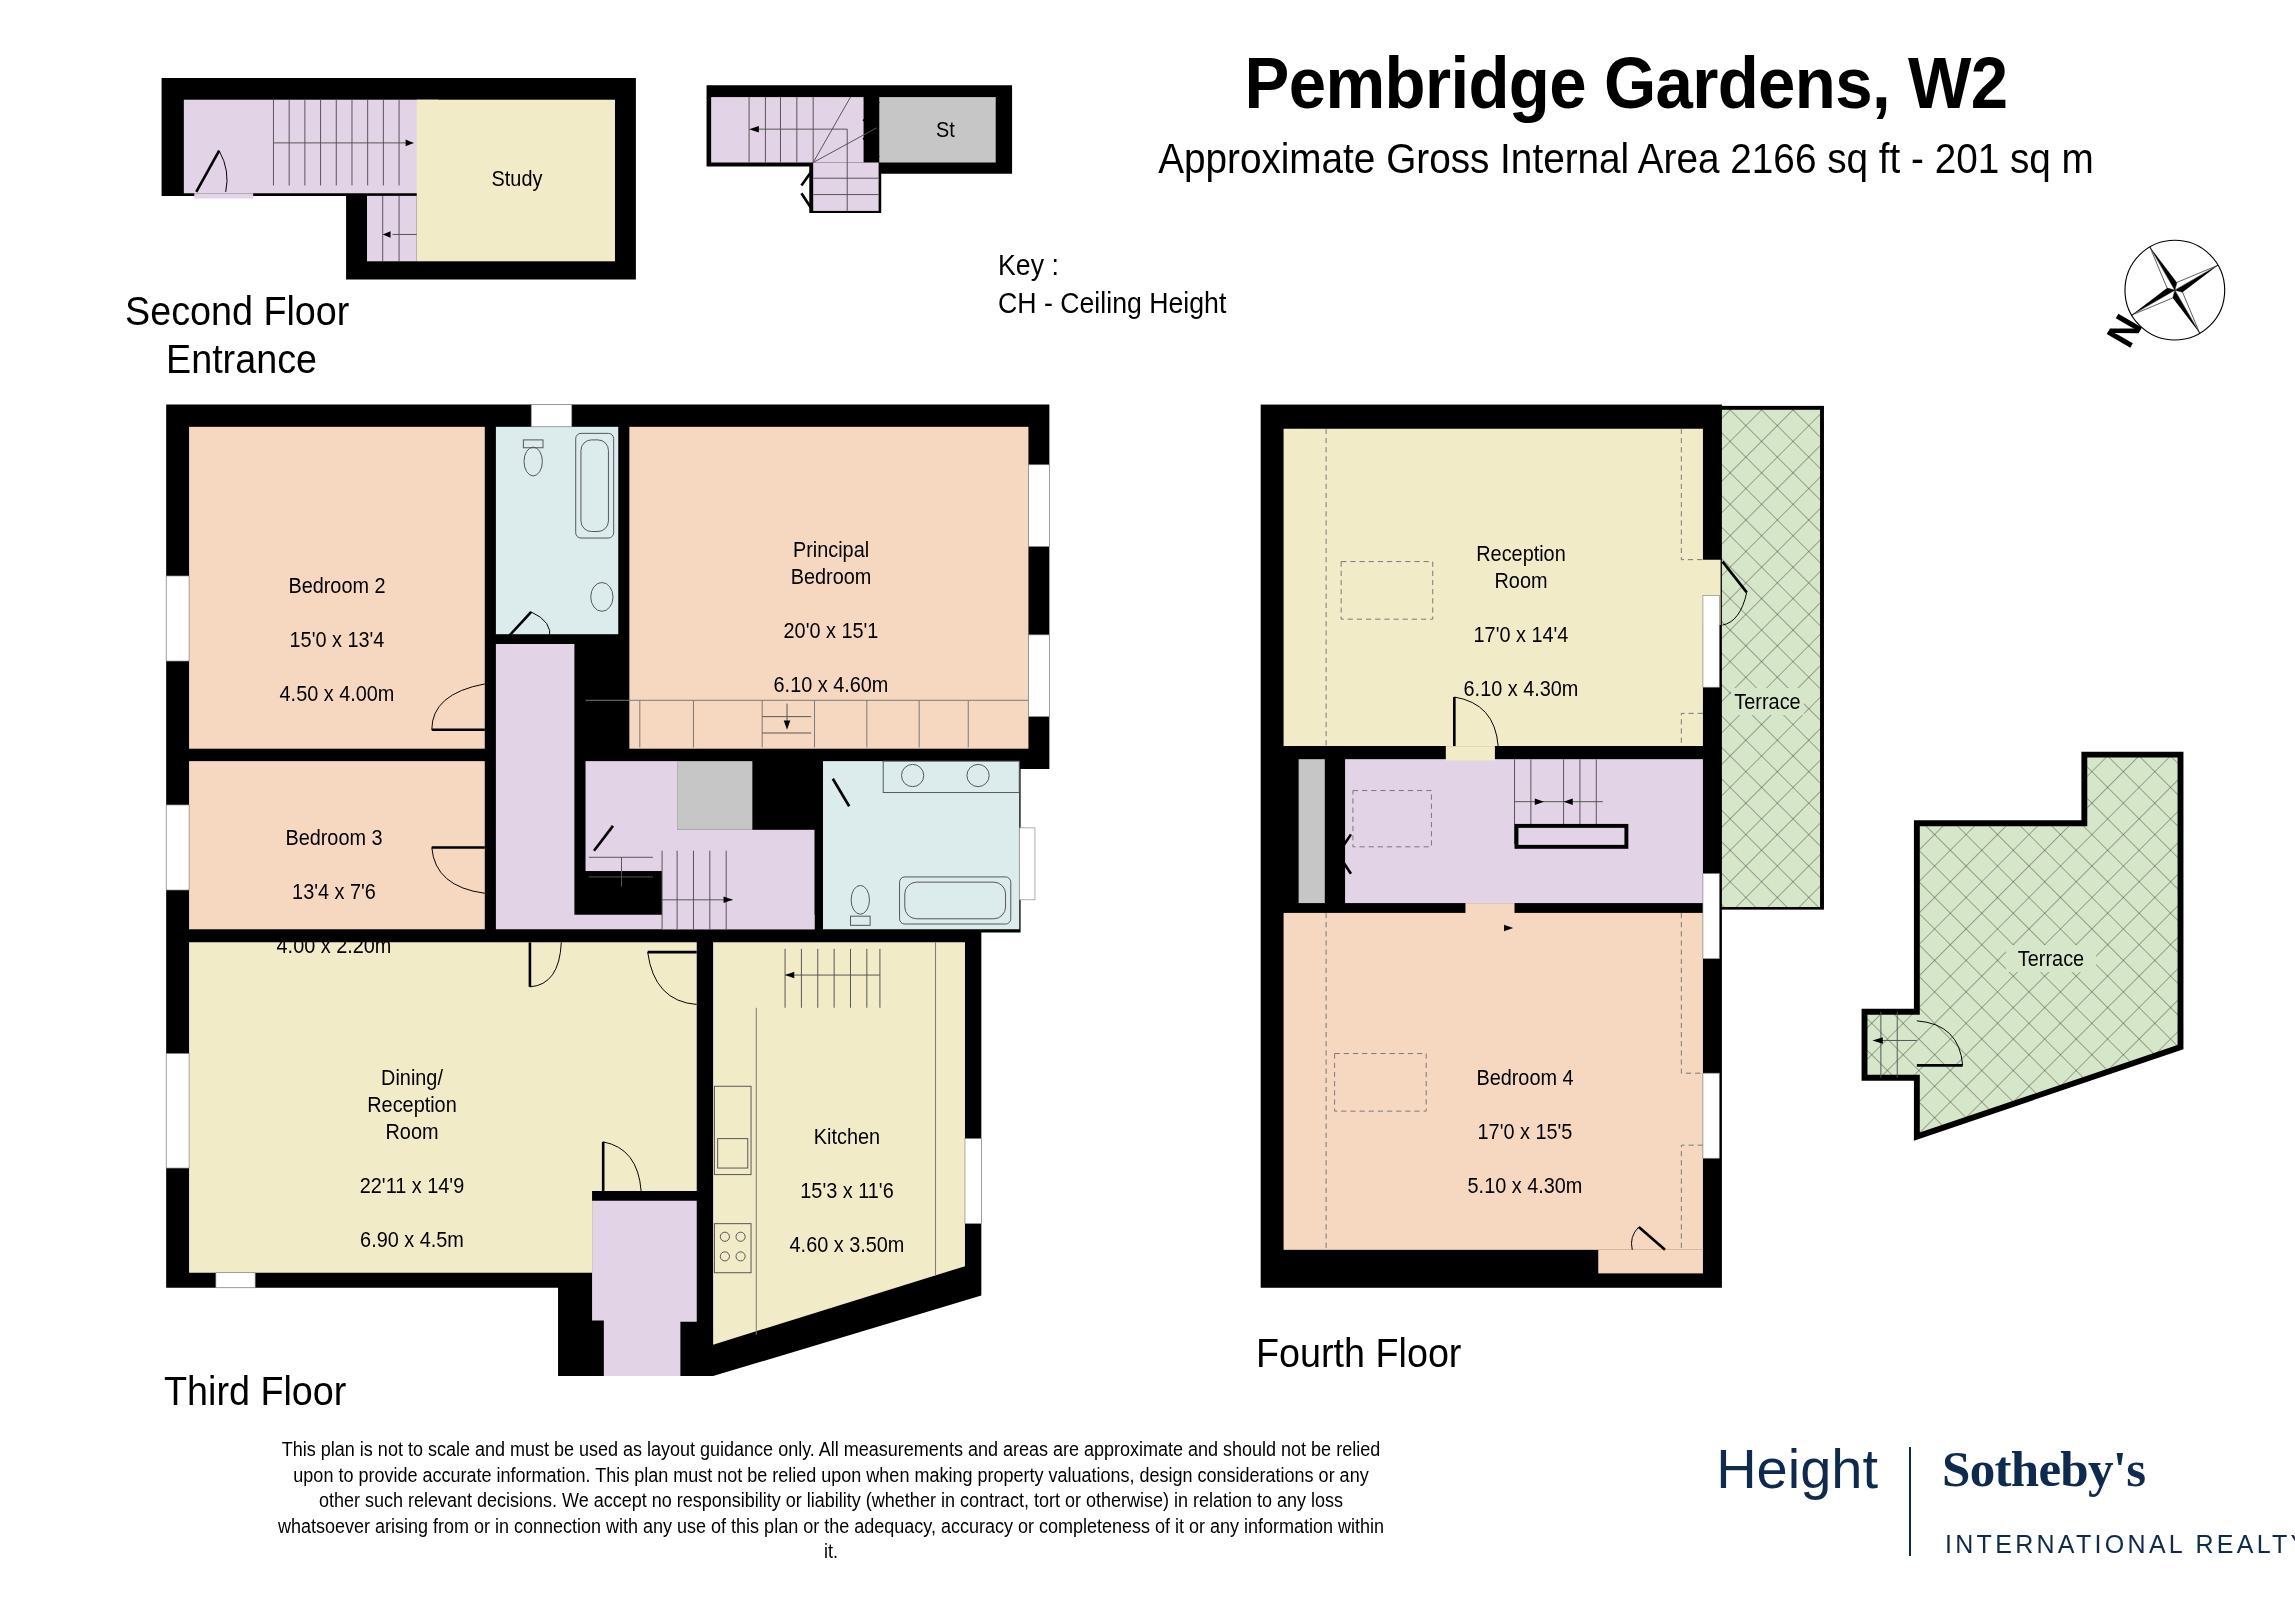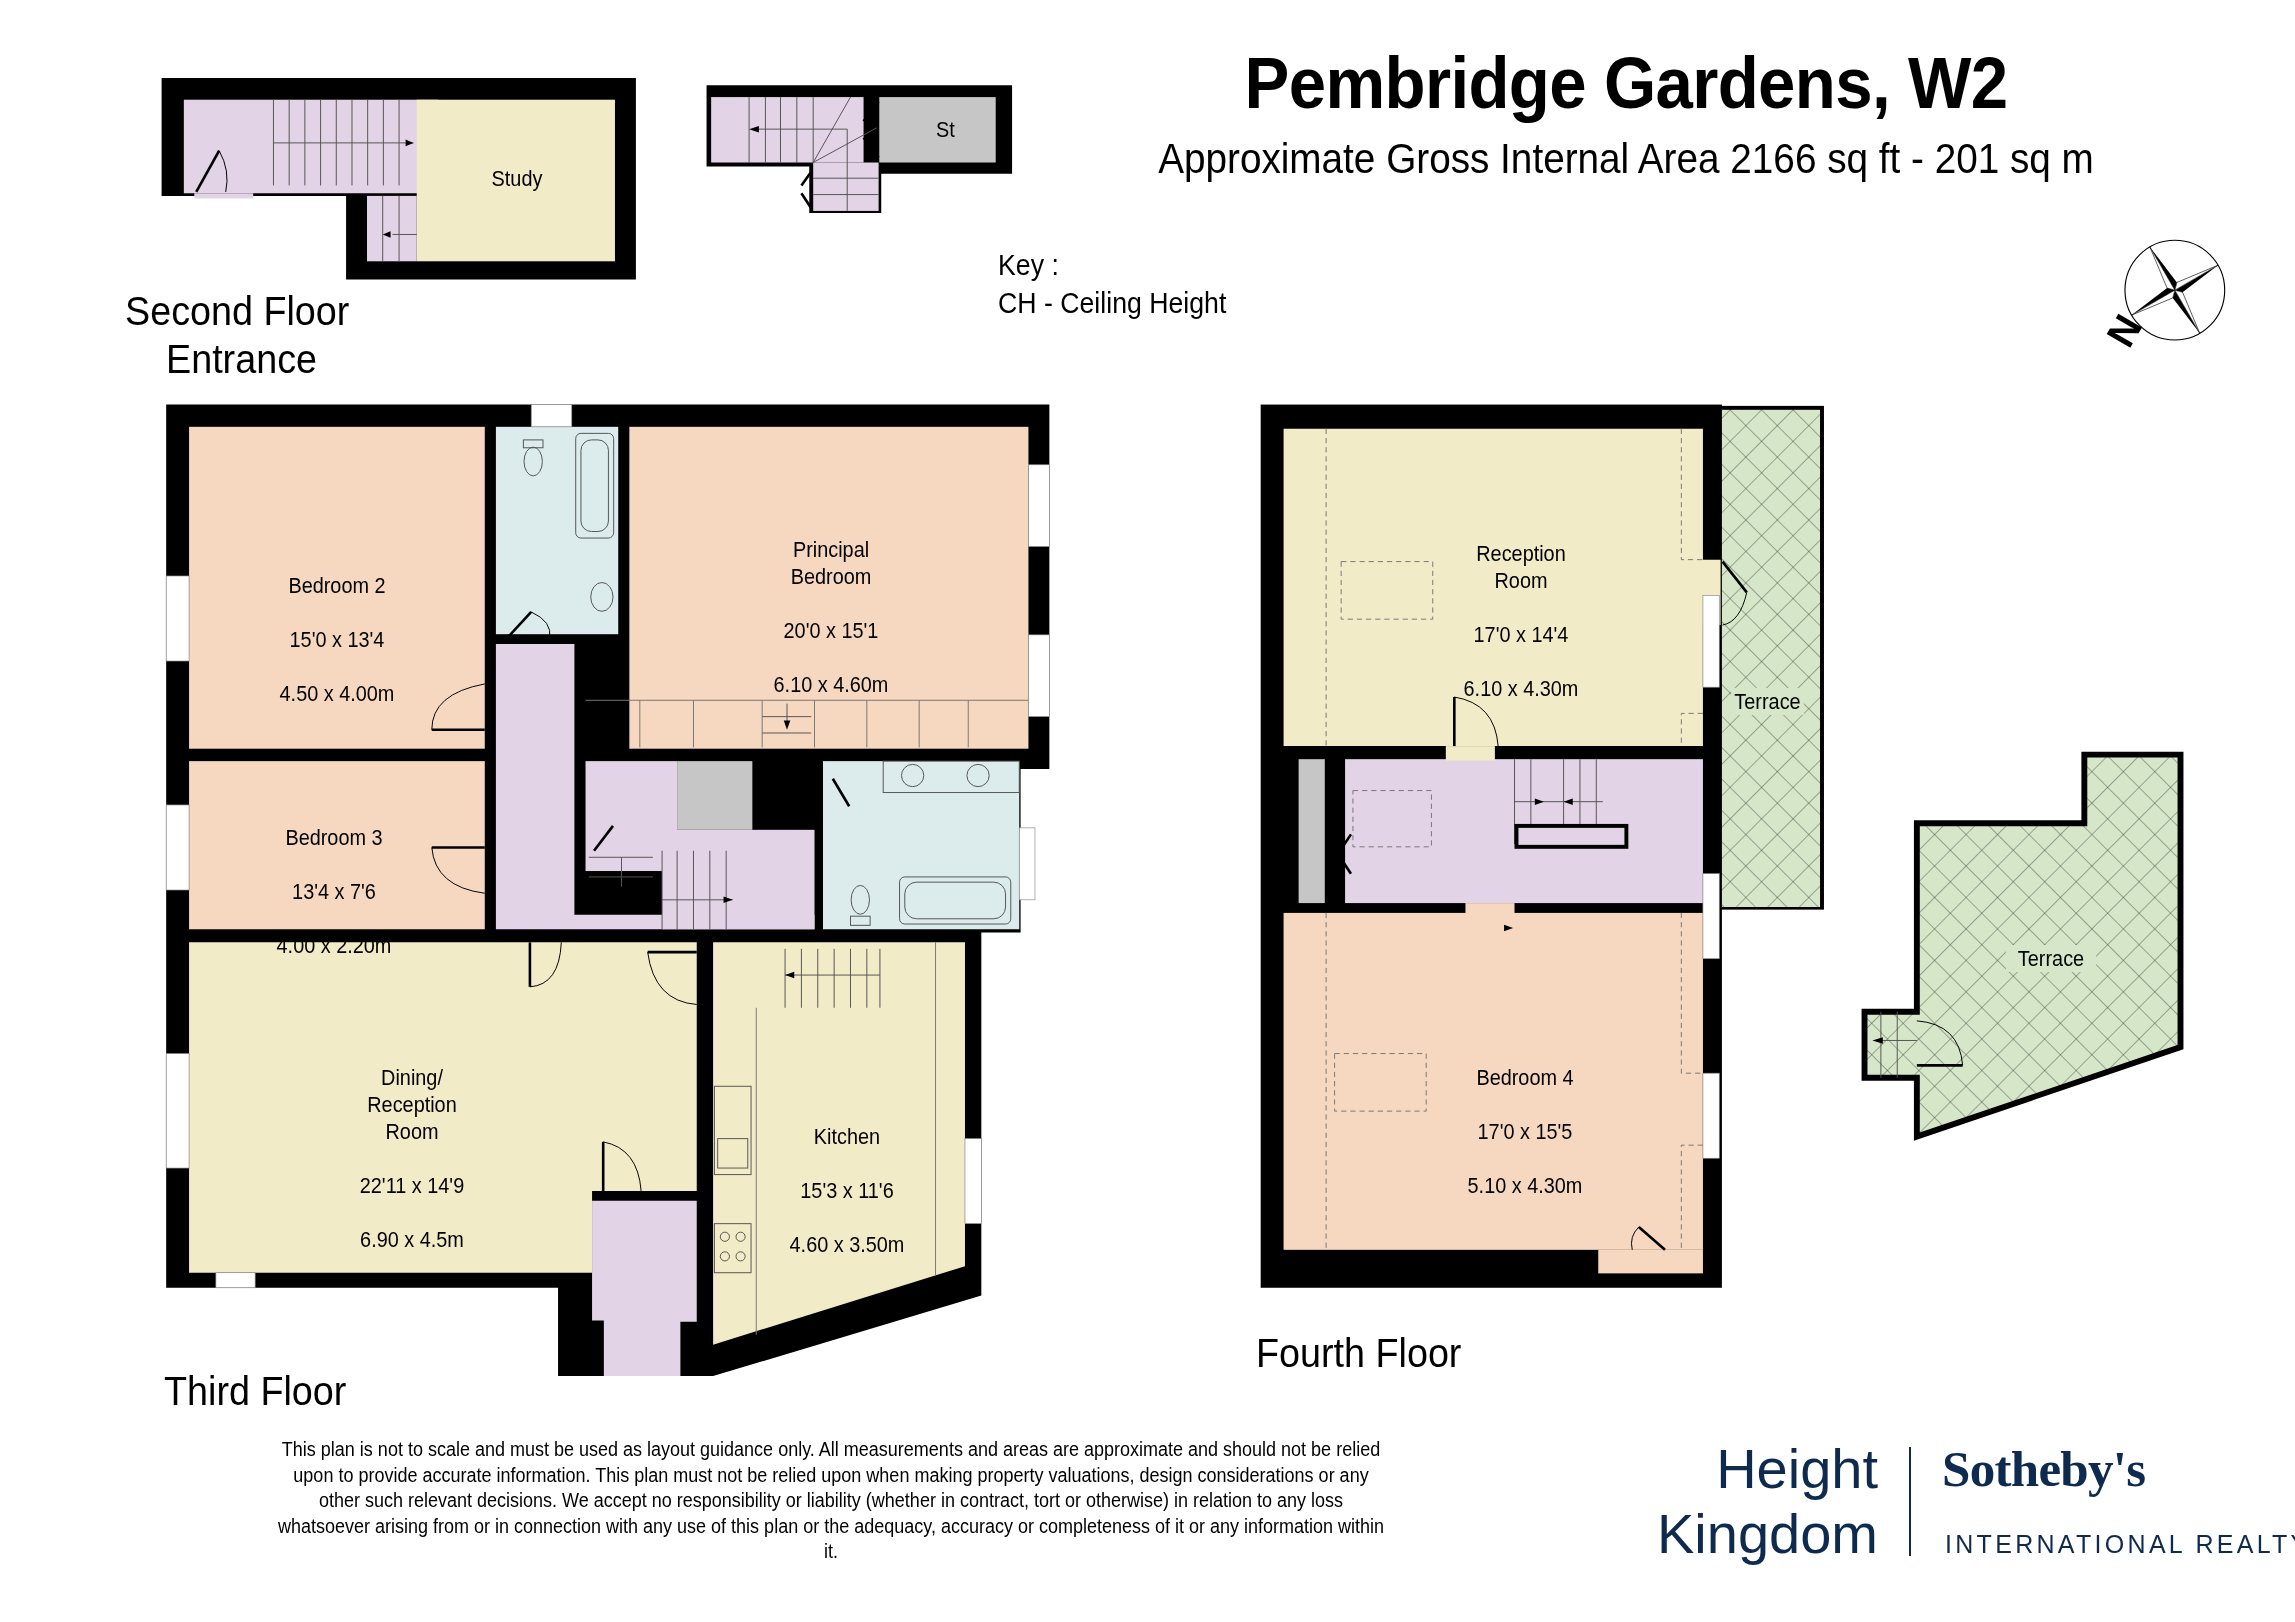--- a/index.html
+++ b/index.html
@@ -349,18 +349,17 @@
   <polygon points="2862,1590 2878,1585 2878,1595" fill="#000"></polygon>
   <line x1="2930" y1="1628" x2="3000" y2="1628" stroke="#000" stroke-width="4"></line>
   <path d="M2930,1560 Q2995,1565 3000,1628" stroke="#000" stroke-width="1.5" fill="none"></path>
 </svg>
 <div class="room-label" style="left:2002px;top:945px;width:98px;background:#d6e6c8;">Terrace</div>
 
 <div class="abs disclaimer">This plan is not to scale and must be used as layout guidance only. All measurements and areas are approximate and should not be relied upon to provide accurate information. This plan must not be relied upon when making property valuations, design considerations or any other such relevant decisions. We accept no responsibility or liability (whether in contract, tort or otherwise) in relation to any loss whatsoever arising from or in connection with any use of this plan or the adequacy, accuracy or completeness of it or any information within it.</div>
 
 <div class="abs logo-left">
   <div>Height</div>
-  <div>Kingdom</div>
 </div>
 <div class="abs logo-divider"></div>
 <div class="abs logo-brand">Sotheby's</div>
 <div class="abs logo-tag">INTERNATIONAL REALTY</div>
 
 
 </body></html>

